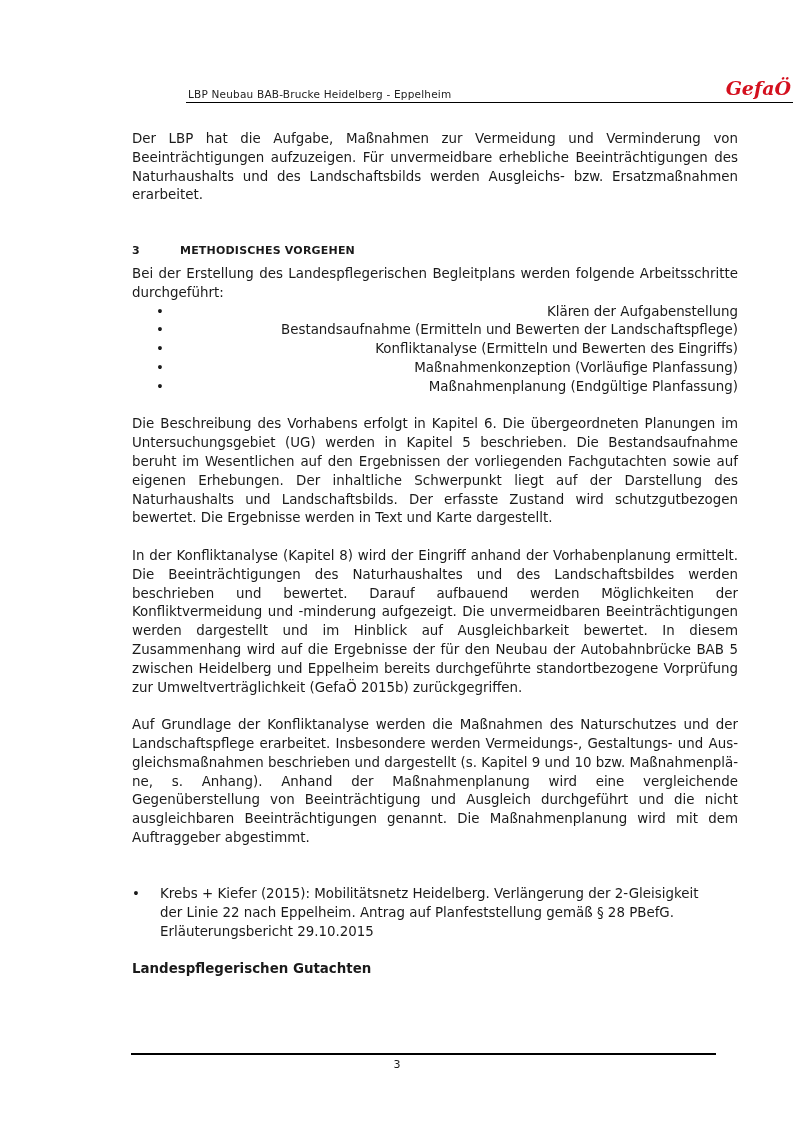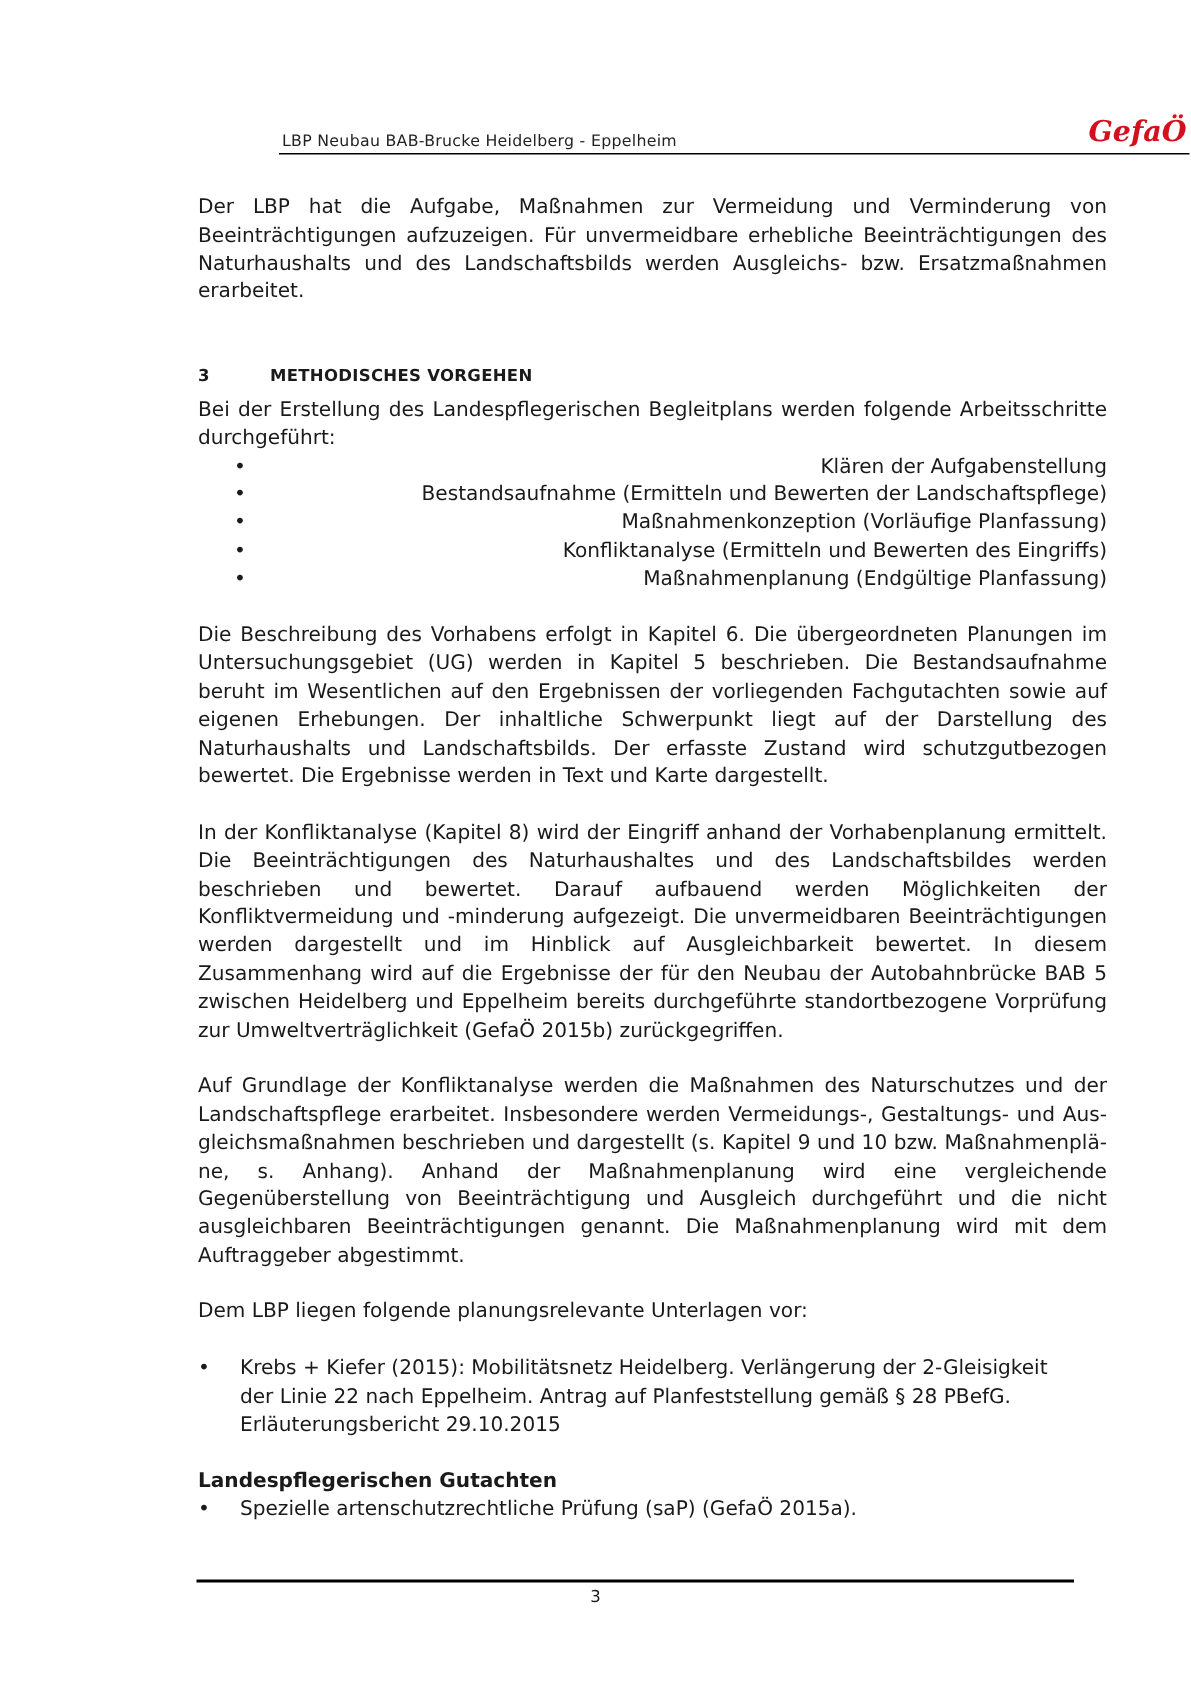--- a/index.html
+++ b/index.html
@@ -137,43 +137,39 @@
   <div class="gap-lg"></div>
 
   <h2>
     <span class="num">3</span><span>METHODISCHES VORGEHEN</span>
   </h2>
 
   <p>Bei der Erstellung des Landespflegerischen Begleitplans werden folgende Arbeitsschritte durchgeführt:</p>
   <ul class="bullets">
     <li>Klären der Aufgabenstellung</li>
     <li>Bestandsaufnahme (Ermitteln und Bewerten der Landschaftspflege)</li>
+    <li>Konfliktanalyse (Ermitteln und Bewerten des Eingriffs)</li>
     <li>Maßnahmenkonzeption (Vorläufige Planfassung)</li>
-    <li>Konfliktanalyse (Ermitteln und Bewerten des Eingriffs)</li>
     <li>Maßnahmenplanung (Endgültige Planfassung)</li>
   </ul>
 
   <div class="gap"></div>
   <p>Die Beschreibung des Vorhabens erfolgt in Kapitel 6. Die übergeordneten Planungen im Un­tersuchungsgebiet (UG) werden in Kapitel 5 beschrieben. Die Bestandsaufnahme beruht im Wesentlichen auf den Ergebnissen der vorliegenden Fachgutachten sowie auf eigenen Er­hebungen. Der inhaltliche Schwerpunkt liegt auf der Darstellung des Naturhaushalts und Landschaftsbilds. Der erfasste Zustand wird schutzgutbezogen bewertet. Die Ergebnisse werden in Text und Karte dargestellt.</p>
 
   <div class="gap"></div>
   <p>In der Konfliktanalyse (Kapitel 8) wird der Eingriff anhand der Vorhabenplanung ermittelt. Die Beeinträchtigungen des Naturhaushaltes und des Landschaftsbildes werden beschrieben und bewertet. Darauf aufbauend werden Möglichkeiten der Konfliktvermeidung und -minderung aufgezeigt. Die unvermeidbaren Beeinträchtigungen werden dargestellt und im Hinblick auf Ausgleichbarkeit bewertet. In diesem Zusammenhang wird auf die Ergebnisse der für den Neubau der Autobahnbrücke BAB 5 zwischen Heidelberg und Eppelheim bereits durchgeführte standortbezogene Vorprüfung zur Umweltverträglichkeit (GefaÖ 2015b) zu­rückgegriffen.</p>
 
   <div class="gap"></div>
   <p>Auf Grundlage der Konfliktanalyse werden die Maßnahmen des Naturschutzes und der Landschaftspflege erarbeitet. Insbesondere werden Vermeidungs-, Gestaltungs- und Aus­gleichsmaßnahmen beschrieben und dargestellt (s. Kapitel 9 und 10 bzw. Maßnahmenplä­ne, s. Anhang). Anhand der Maßnahmenplanung wird eine vergleichende Gegenüberstellung von Beeinträchtigung und Ausgleich durchgeführt und die nicht ausgleichbaren Beeinträch­tigungen genannt. Die Maßnahmenplanung wird mit dem Auftraggeber abgestimmt.</p>
 
   <div class="gap"></div>
-  <p>Dem LBP liegen folgende planungsrelevante Unterlagen vor:</p>
 
   <div class="gap"></div>
   <ul class="refs">
     <li>Krebs + Kiefer (2015): Mobilitätsnetz Heidelberg. Verlängerung der 2-Gleisigkeit der Linie 22 nach Eppelheim. Antrag auf Planfeststellung gemäß § 28 PBefG. Erläuterungs­bericht 29.10.2015</li>
   </ul>
 
   <div class="gap"></div>
   <h3>Landespflegerischen Gutachten</h3>
-  <ul class="refs">
-    <li>Spezielle artenschutzrechtliche Prüfung (saP) (GefaÖ 2015a).</li>
-  </ul>
 </div>
 
 <div class="footer-line"></div>
 <div class="page-num">3</div>
 
 </body></html>

